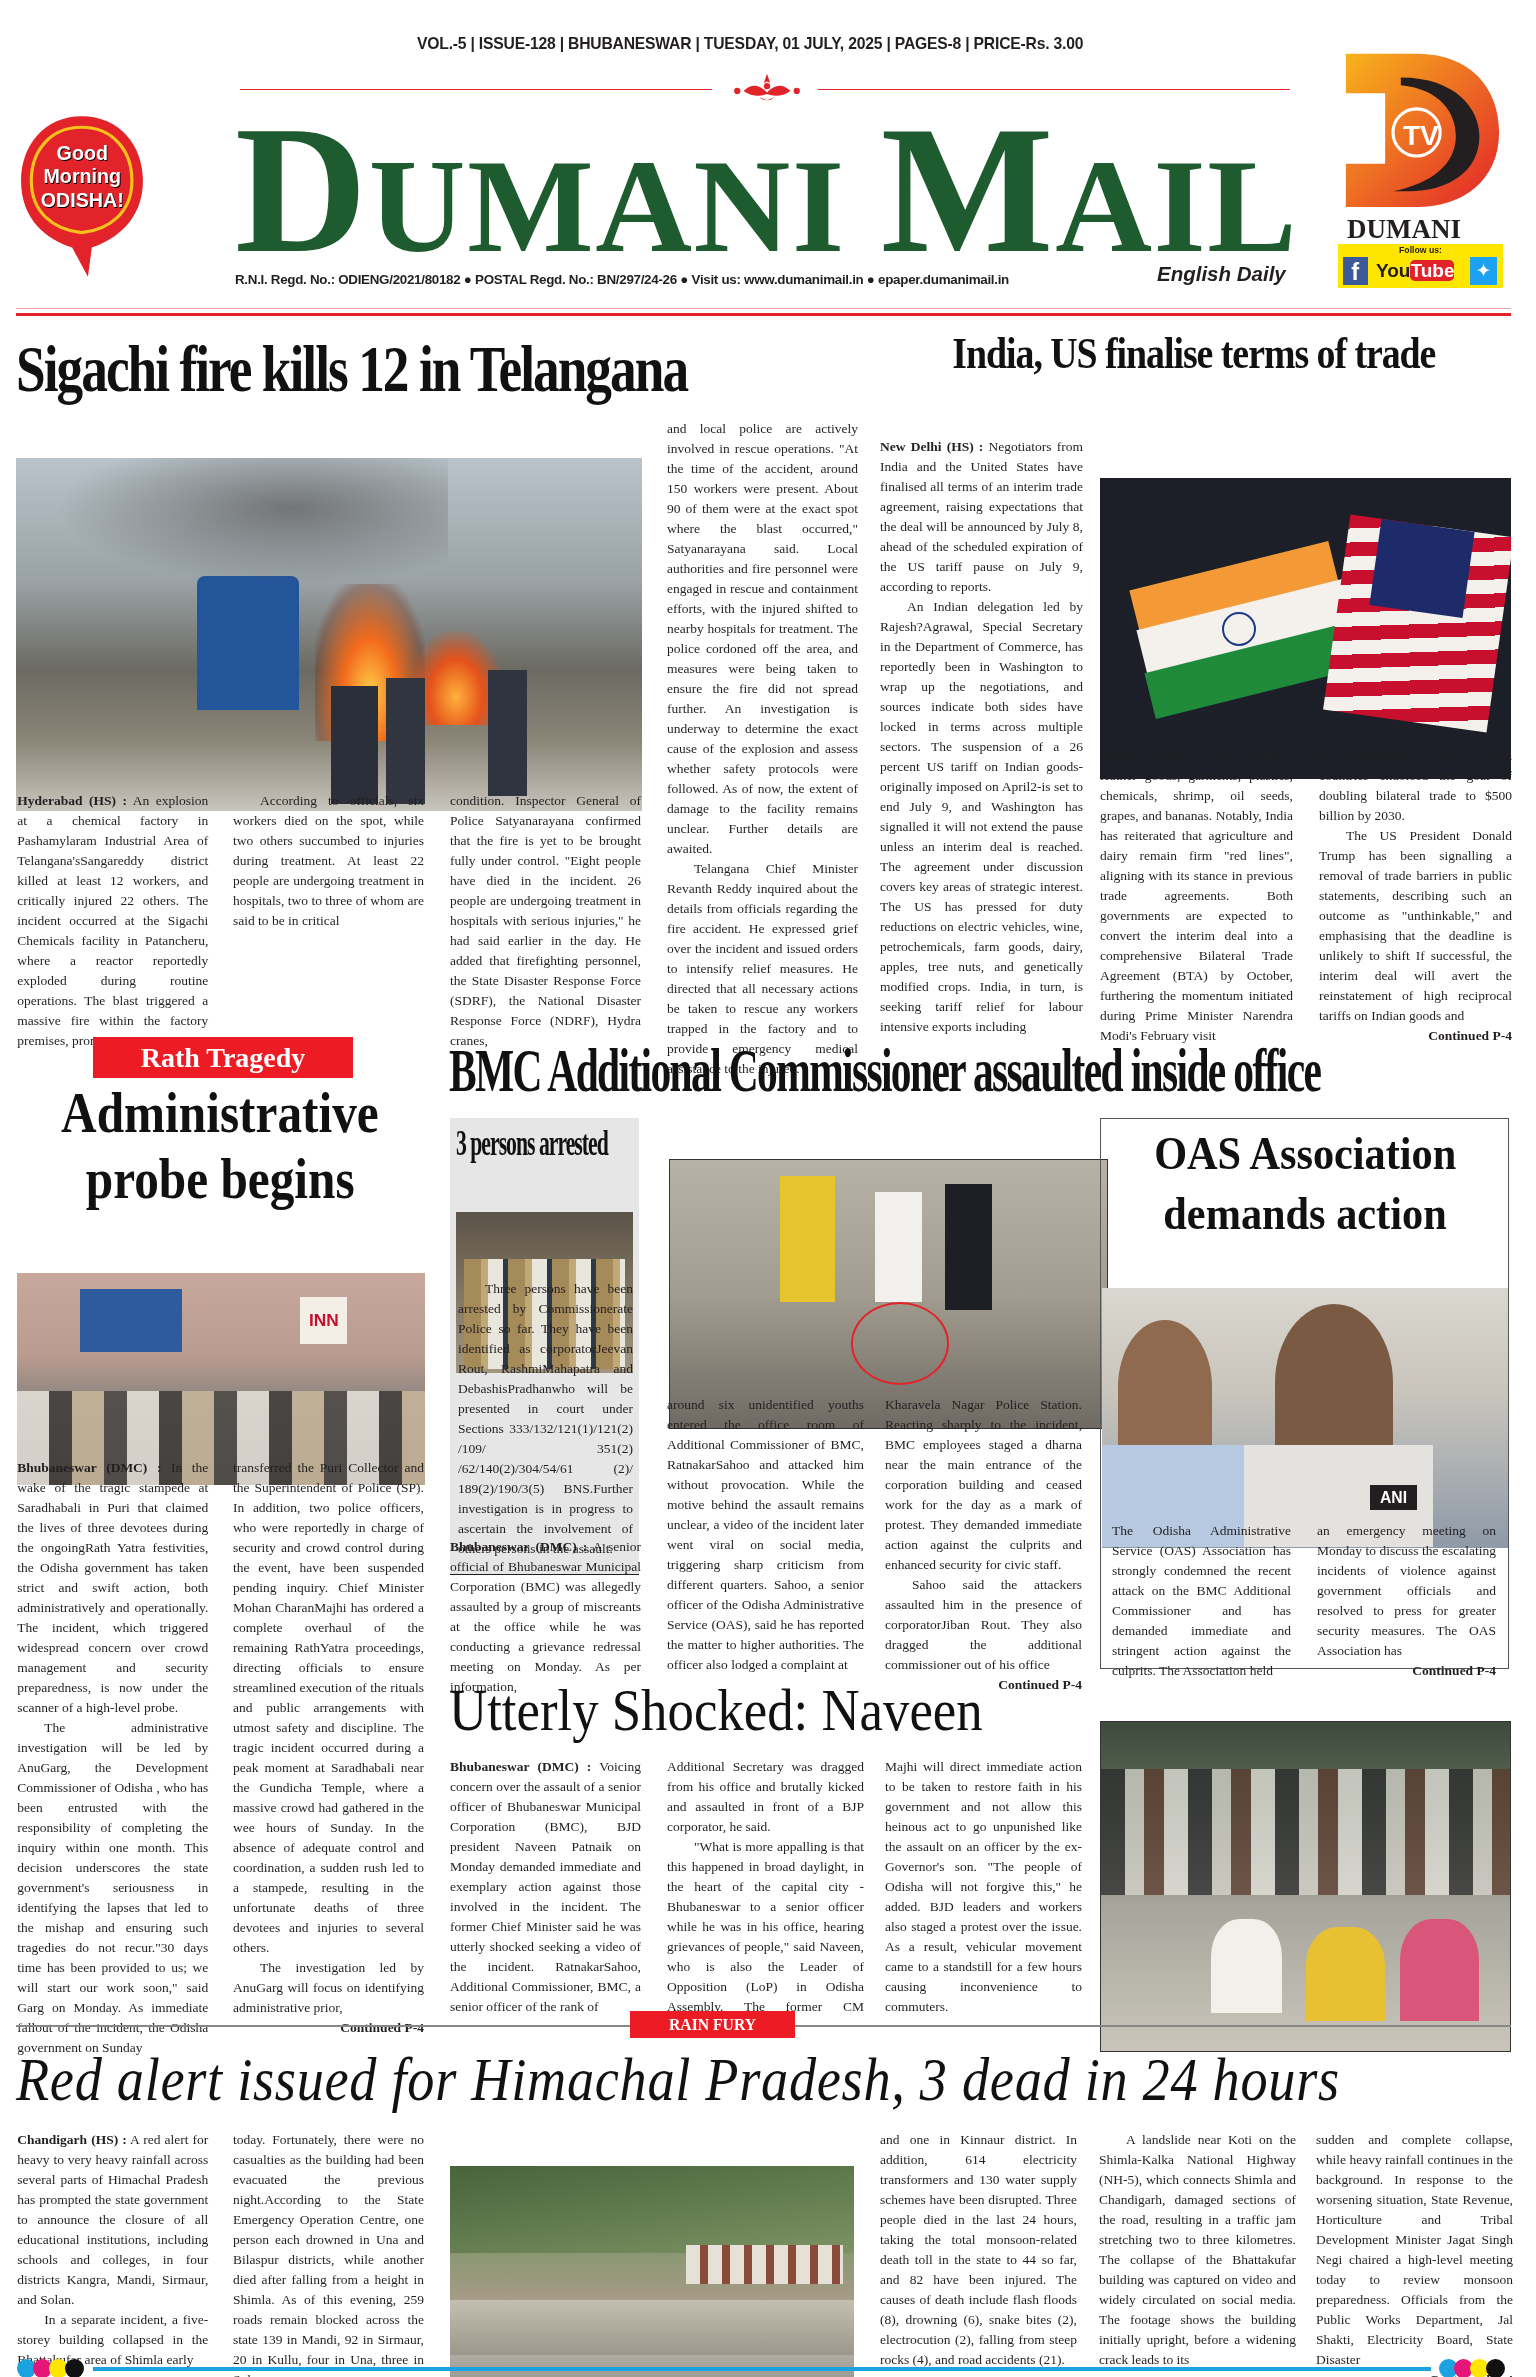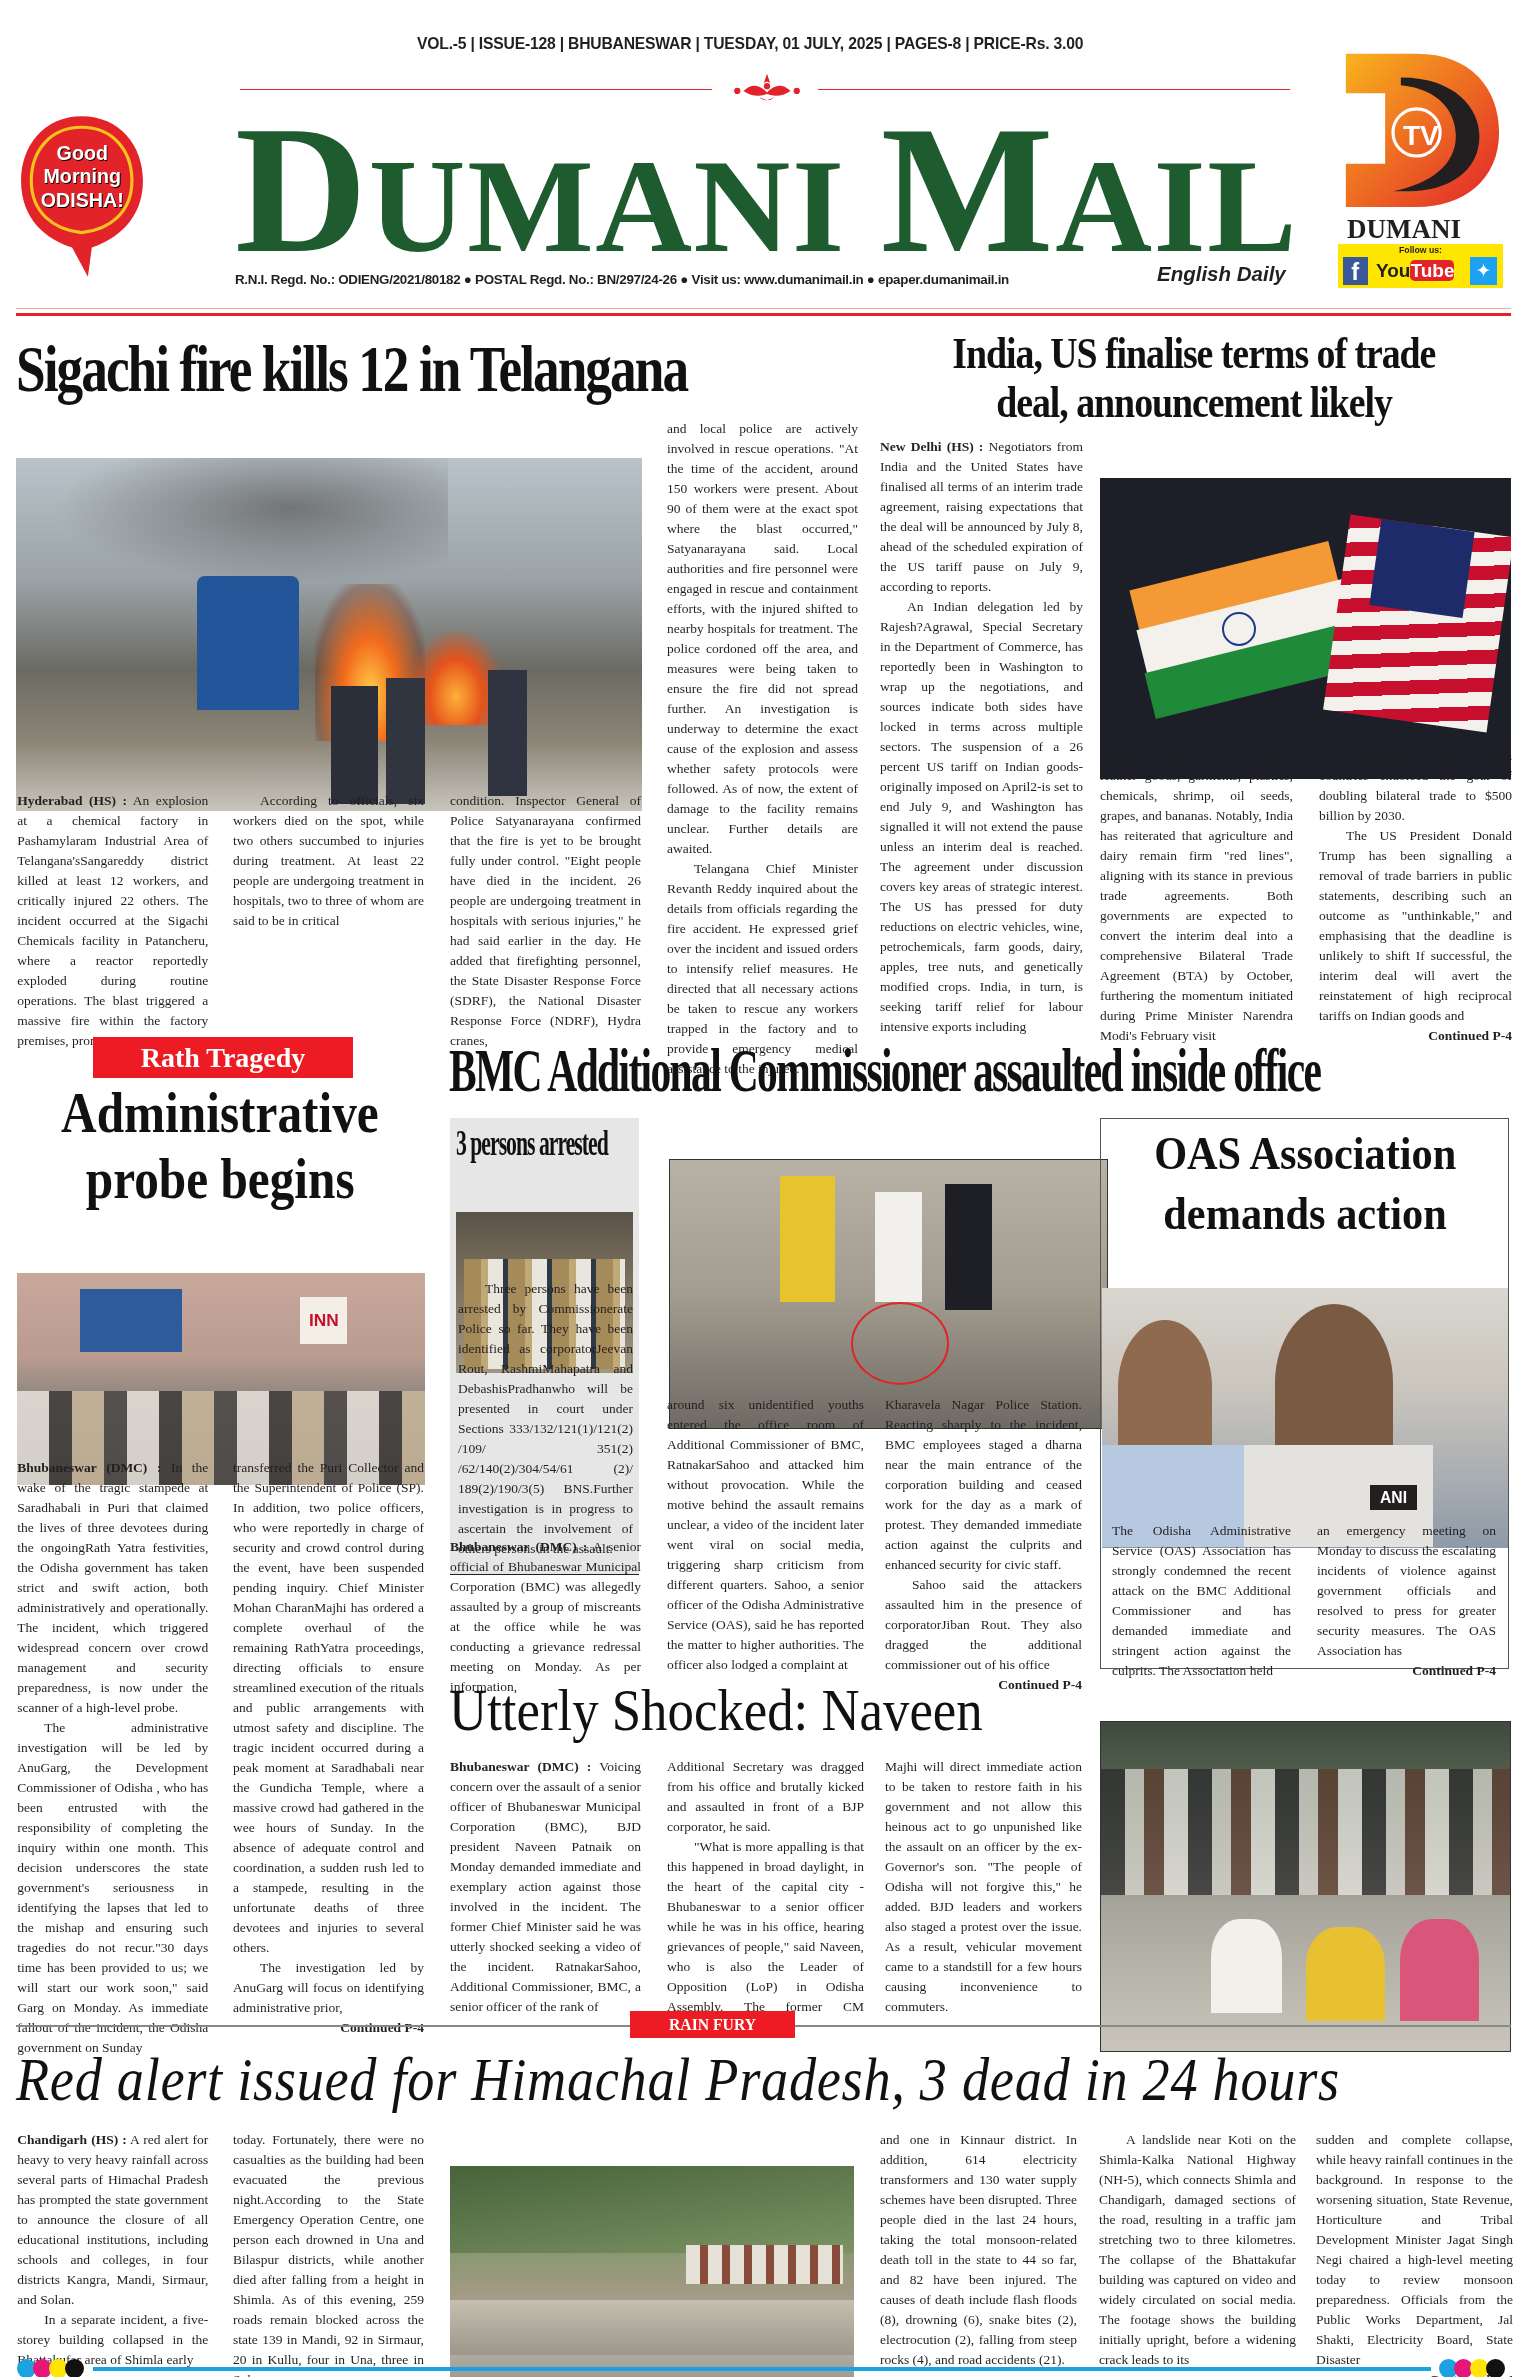--- a/index.html
+++ b/index.html
@@ -114,21 +114,20 @@
 <div class="col" style="left:450px;top:791px;width:191px;">
   <p>condition. Inspector General of Police Satyanarayana confirmed that the fire is yet to be brought fully under control. "Eight people have died in the incident. 26 people are undergoing treatment in hospitals with serious injuries," he had said earlier in the day. He added that firefighting personnel, the State Disaster Response Force (SDRF), the National Disaster Response Force (NDRF), Hydra cranes,</p>
 </div>
 <div class="col" style="left:667px;top:419px;width:191px;">
   <p>and local police are actively involved in rescue operations. "At the time of the accident, around 150 workers were present. About 90 of them were at the exact spot where the blast occurred," Satyanarayana said. Local authorities and fire personnel were engaged in rescue and containment efforts, with the injured shifted to nearby hospitals for treatment. The police cordoned off the area, and measures were being taken to ensure the fire did not spread further. An investigation is underway to determine the exact cause of the explosion and assess whether safety protocols were followed. As of now, the extent of damage to the facility remains unclear. Further details are awaited.</p>
   <p class="ind">Telangana Chief Minister Revanth Reddy inquired about the details from officials regarding the fire accident. He expressed grief over the incident and issued orders to intensify relief measures. He directed that all necessary actions be taken to rescue any workers trapped in the factory and to provide emergency medical assistance to the injured.</p>
 </div>
 
 <div class="hl" style="left:877px;top:329px;width:634px;text-align:center;font-size:44px;line-height:49px;letter-spacing:-1.2px;">
   <div><span class="cond" style="transform:scaleX(0.86);transform-origin:center top;">India, US finalise terms of trade</span></div>
-  <div><span class="cond" style="transform:scaleX(0.86);transform-origin:center top;">deal, announcement likely</span></div>
 </div>
 <div class="col" style="left:880px;top:437px;width:203px;">
   <p><b class="dl">New Delhi (HS) :</b><span> Negotiators from India and the United States have finalised all terms of an interim trade agreement, raising expectations that the deal will be announced by July 8, ahead of the scheduled expiration of the US tariff pause on July 9, according to reports.</span></p>
   <p class="ind">An Indian delegation led by Rajesh?Agrawal, Special Secretary in the Department of Commerce, has reportedly been in Washington to wrap up the negotiations, and sources indicate both sides have locked in terms across multiple sectors. The suspension of a 26 percent US tariff on Indian goods-originally imposed on April2-is set to end July 9, and Washington has signalled it will not extend the pause unless an interim deal is reached. The agreement under discussion covers key areas of strategic interest. The US has pressed for duty reductions on electric vehicles, wine, petrochemicals, farm goods, dairy, apples, tree nuts, and genetically modified crops. India, in turn, is seeking tariff relief for labour intensive exports including</p>
 </div>
 <div class="photo" style="left:1100px;top:437px;width:411px;height:301px;background:#1c1f28;">
   <div style="position:absolute;left:31.5px;top:87px;width:205px;height:47px;background:#f39a36;transform:rotate(-14deg);"></div>
   <div style="position:absolute;left:39px;top:126px;width:212px;height:47px;background:#f4f1ec;transform:rotate(-14deg);"></div>
   <div style="position:absolute;left:47px;top:169px;width:212px;height:47px;background:#1f8a3a;transform:rotate(-14deg);"></div>
   <div style="position:absolute;left:122px;top:134px;width:30px;height:30px;border:2.4px solid #1d3a8a;border-radius:50%;"></div>

